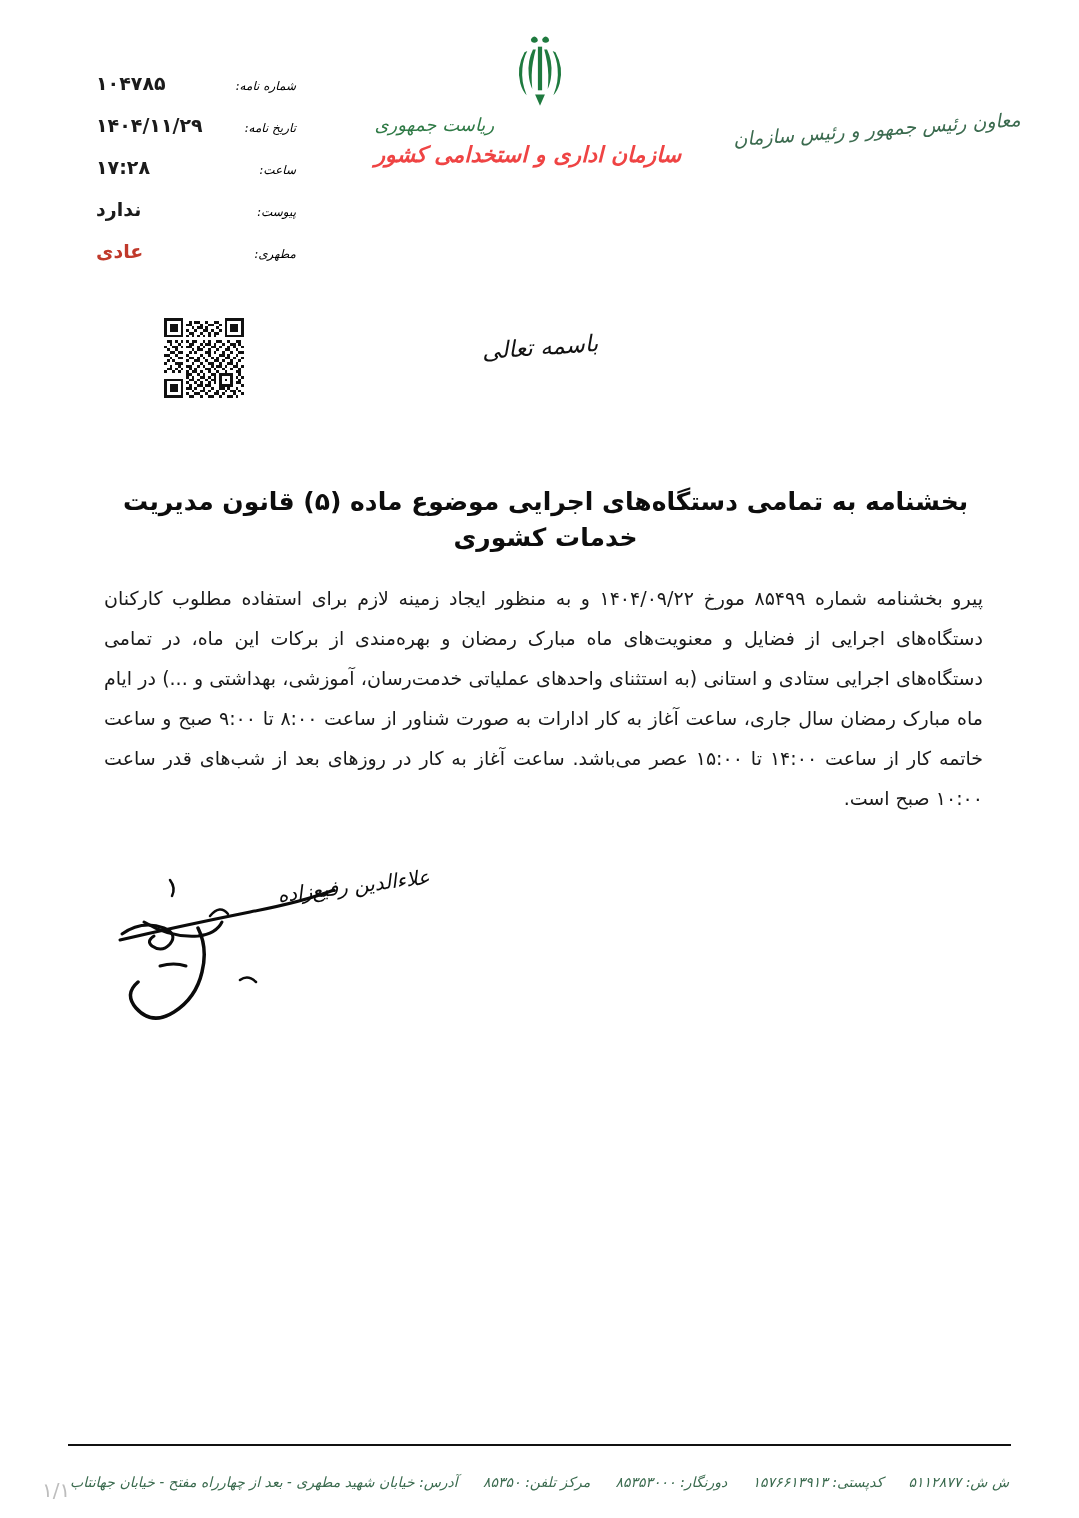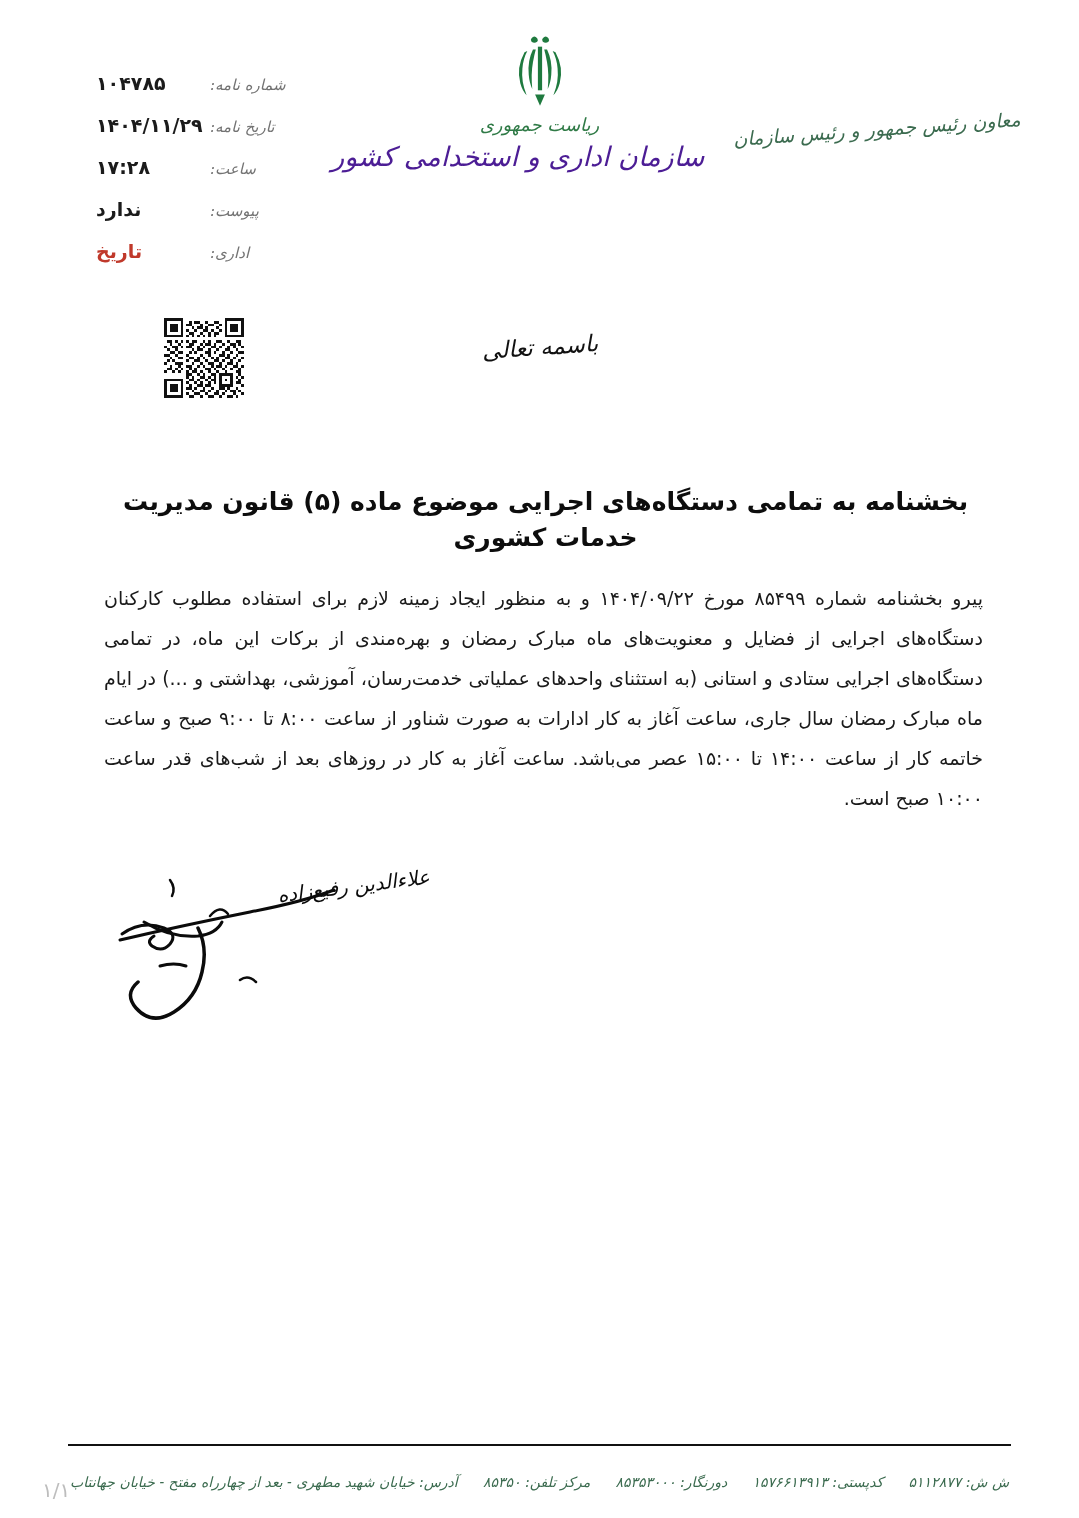--- a/index.html
+++ b/index.html
@@ -41,23 +41,23 @@
   }
   .meta-row {
     display: flex;
     flex-direction: row;
     align-items: baseline;
     justify-content: flex-start;
     height: 42px;
   }
   .meta-label {
     width: 86px;
-    text-align: left;
-    font-size: 15px;
-    color: #737373;
+    text-align: right;
+    font-size: 12px;
+    color: #000000;
     font-family: "DejaVu Serif", "Liberation Serif", serif;
     font-style: italic;
     letter-spacing: -0.5px;
     direction: rtl;
     white-space: nowrap;
   }
   .meta-value {
     flex: 1;
     text-align: left;
     font-size: 19px;
@@ -80,43 +80,44 @@
   }
   .qr-wrap svg { display: block; width: 100%; height: 100%; }
 
   
   .emblem-block {
     position: absolute;
     top: 34px;
     left: 50%;
     transform: translateX(-50%);
     width: 330px;
-    text-align: center;
+    text-align: left;
   }
   .emblem-svg {
     width: 72px;
     height: 76px;
     display: block;
     margin: 0 auto 4px auto;
   }
   .org-line1 {
     font-size: 18px;
     color: #2f7a46;
     font-family: "DejaVu Serif", "Liberation Serif", serif;
     font-style: italic;
     letter-spacing: -0.5px;
     margin-bottom: 6px;
   }
   .org-line2 {
-    font-size: 27px;
-    color: #4c1d95;
+    font-size: 22px;
+    color: #ef4444;
     font-family: "DejaVu Serif", "Liberation Serif", serif;
     font-style: italic;
     letter-spacing: -1px;
     white-space: nowrap;
+    font-weight: bold;
   }
 
   
   .signer-title {
     position: absolute;
     top: 118px;
     right: 58px;
     font-size: 19px;
     color: #3b6b4f;
     font-family: "DejaVu Serif", "Liberation Serif", serif;
@@ -256,22 +257,22 @@
       </div>
       <div class="meta-row">
         <span class="meta-label">ساعت:</span>
         <span class="meta-value">۱۷:۲۸</span>
       </div>
       <div class="meta-row">
         <span class="meta-label">پیوست:</span>
         <span class="meta-value rtl-txt">ندارد</span>
       </div>
       <div class="meta-row">
-        <span class="meta-label">اداری:</span>
-        <span class="meta-value red rtl-txt">تاریخ</span>
+        <span class="meta-label">مطهری:</span>
+        <span class="meta-value red rtl-txt">عادی</span>
       </div>
     </div>
 
     <div class="qr-wrap">
       <svg viewBox="0 0 29 29" shape-rendering="crispEdges" aria-hidden="true">
         <rect width="29" height="29" fill="#ffffff"></rect>
         <g fill="#111111">
 
           <rect x="0" y="0" width="7" height="1"></rect>
             <rect x="0" y="6" width="7" height="1"></rect>

